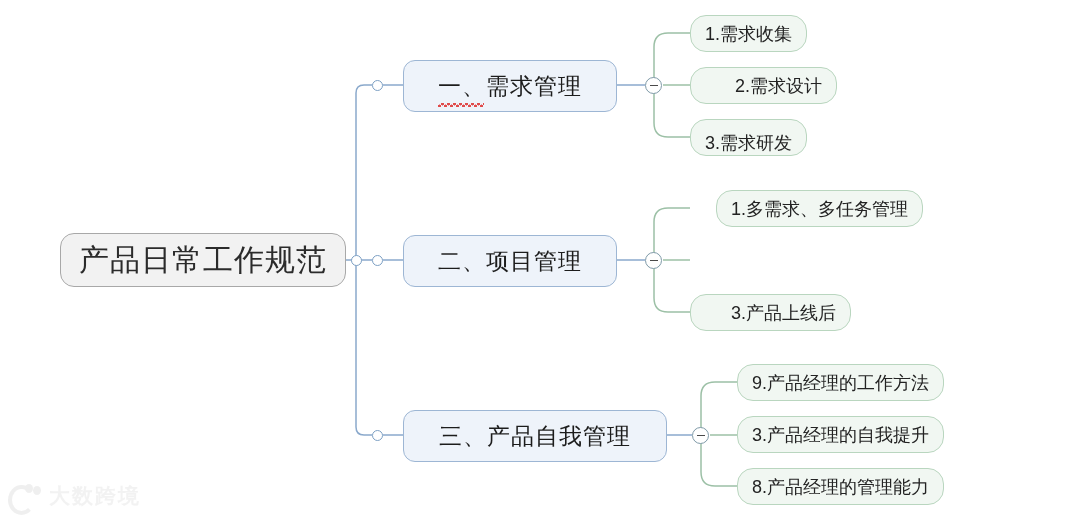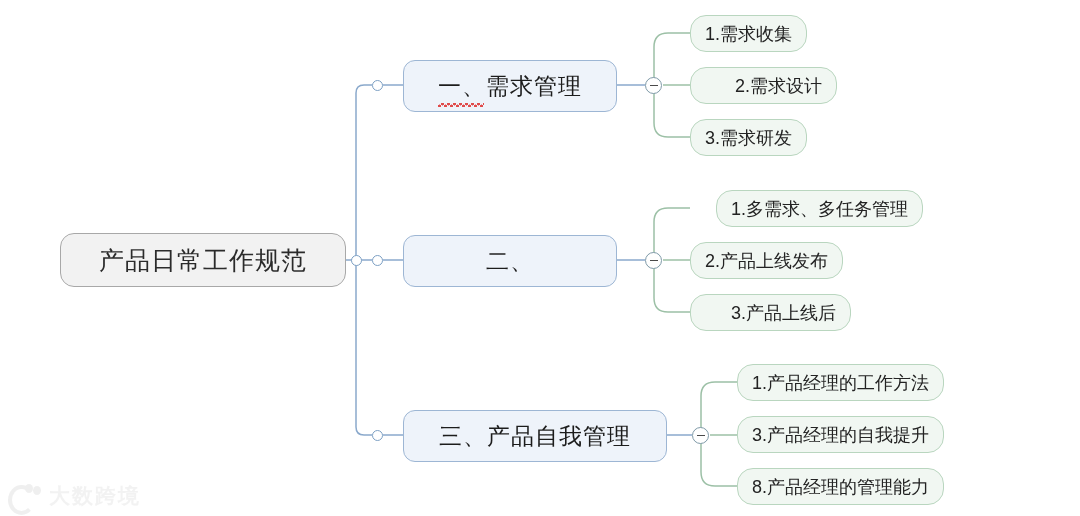--- a/index.html
+++ b/index.html
@@ -31,21 +31,21 @@
     white-space: nowrap;
     border-radius: 10px;
   }
 
   
   .root {
     background: #f2f2f2;
     border: 1px solid #a8a8a8;
     border-radius: 14px;
     color: #2b2b2b;
-    font-size: 25px;
+    font-size: 30px;
     letter-spacing: 1px;
   }
 
   
   .branch {
     background: #eef3fa;
     border: 1px solid #9db6d4;
     border-radius: 12px;
     color: #1c1c1c;
     font-size: 23px;
@@ -191,53 +191,51 @@
   <div class="toggle" style="left:645px; top:77px;">
     <span class="bar"></span>
   </div>
 
   <div class="node leaf" style="left:690px; top:15px; height:37px;">
     <span>1.需求收集</span>
   </div>
   <div class="node leaf" style="left:690px; top:67px; height:37px;padding-left:44px;">
     <span>2.需求设计</span>
   </div>
-  <div class="node leaf" style="left:690px; top:119px; height:37px;">
+  <div class="node leaf" style="left:690px; top:119px; height:37px;align-items:flex-end;">
     <span>3.需求研发</span>
   </div>
 
   <div class="node branch" style="left:403px; top:235px; width:214px; height:52px;">
     <span class="ordinal">二、</span>
+    <span>项目管理</span>
   </div>
   <div class="dot" style="left:372px; top:255px;"></div>
   <div class="toggle" style="left:645px; top:252px;">
     <span class="bar"></span>
   </div>
 
   <div class="node leaf" style="left:716px; top:190px; height:37px;">
     <span>1.多需求、多任务管理</span>
   </div>
-  <div class="node leaf" style="left:690px; top:242px; height:37px;">
-    <span>2.产品上线发布</span>
-  </div>
   <div class="node leaf" style="left:690px; top:294px; height:37px;padding-left:40px;">
     <span>3.产品上线后</span>
   </div>
 
   <div class="node branch" style="left:403px; top:410px; width:264px; height:52px;">
     <span class="ordinal">三、</span>
     <span>产品自我管理</span>
   </div>
   <div class="dot" style="left:372px; top:430px;"></div>
   <div class="toggle" style="left:692px; top:427px;">
     <span class="bar"></span>
   </div>
 
   <div class="node leaf" style="left:737px; top:364px; height:37px;">
-    <span>1.产品经理的工作方法</span>
+    <span>9.产品经理的工作方法</span>
   </div>
   <div class="node leaf" style="left:737px; top:416px; height:37px;">
     <span>3.产品经理的自我提升</span>
   </div>
   <div class="node leaf" style="left:737px; top:468px; height:37px;">
     <span>8.产品经理的管理能力</span>
   </div>
 
   <div id="watermark">
     <div class="mark">

